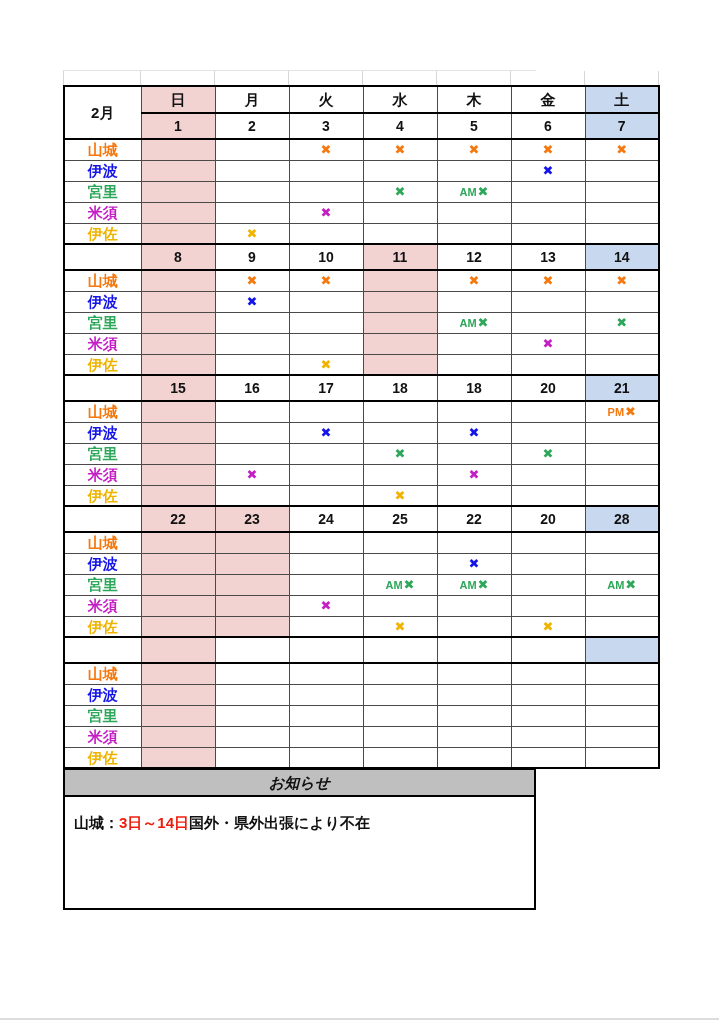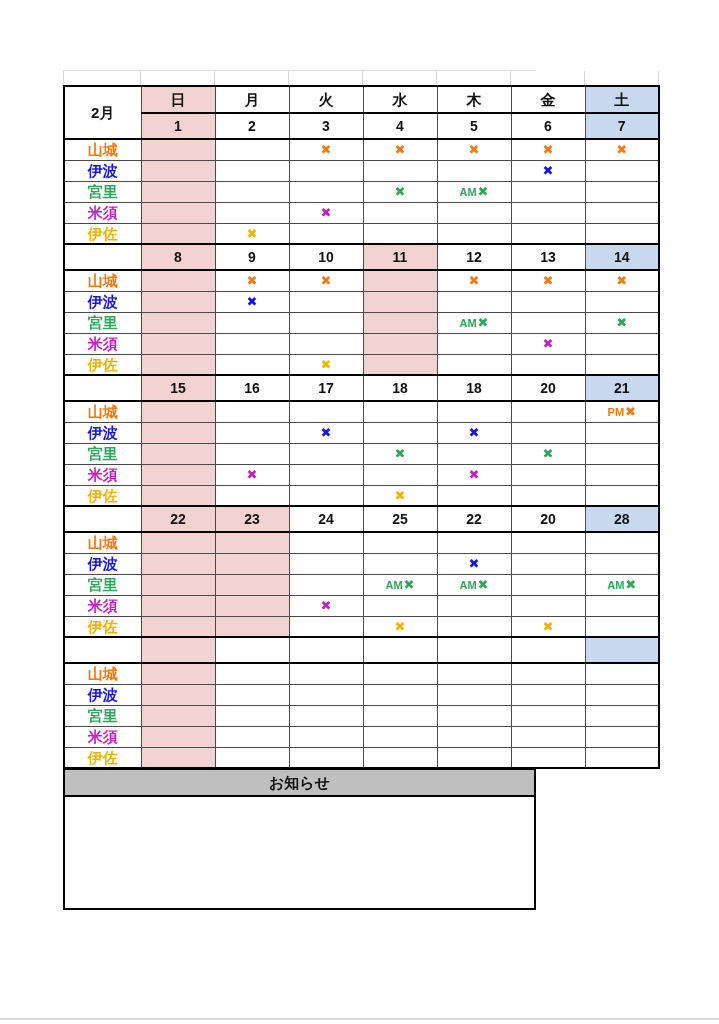--- a/index.html
+++ b/index.html
@@ -19,21 +19,21 @@
   tr.dt td{border-top:2px solid #000;border-bottom:2px solid #000;
            font-size:14px;font-weight:bold;color:#111;}
   th.month{font-size:16px;font-weight:bold;color:#111;border-bottom:2px solid #000;}
   td.staff{font-size:15px;font-weight:bold;}
   td.mark{font-size:13px;font-weight:bold;}
   .pink{background:var(--pink);}
   .sat{background:var(--satblue);}
   .pfx{font-size:11px;font-weight:bold;margin-right:1px;letter-spacing:0;}
   .xm{font-size:13px;font-weight:bold;}
   .notice-bar{margin-top:-1px;border:2px solid #000;background:var(--baregray);
-         height:25px;line-height:25px;text-align:center;font-size:15px;font-weight:bold;color:#111;}
+         height:25px;line-height:25px;text-align:center;font-size:15px;font-weight:bold;color:#111;font-style:italic;}
   .notice-box{margin-top:-2px;border:2px solid #000;background:#fff;
          padding:15px 9px 10px 9px;height:86px;}
   .ann-line{font-size:15px;font-weight:bold;color:#111;line-height:22px;white-space:pre;}
   .ann-line.blank{height:13px;}
   .ann-line .red{color:var(--red);}
   .page-edge{position:absolute;left:0;right:0;bottom:4px;height:2px;background:#dcdcdc;}
 </style>
 </head>
 <body>
 
@@ -368,17 +368,18 @@
             <td class="mark"></td>
             <td class="mark"></td>
             <td class="mark"></td>
             <td class="mark"></td>
             <td class="mark"></td>
           </tr>
         </tbody>
     </table>
     <div class="notice-bar">お知らせ</div>
     <div class="notice-box">
+        <div class="ann-line"><span>山城：</span><span class="red">3日～14日</span><span>国外・県外出張により不在</span></div>
         <div class="ann-line blank"></div>
       </div>
   </div>
   <div class="page-edge"></div>
 </div>
 
 </body></html>

